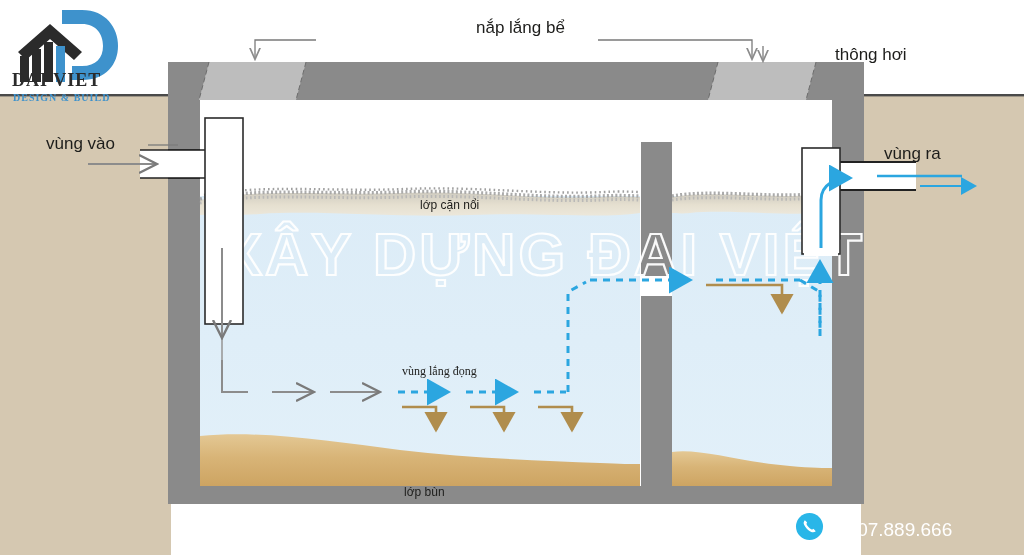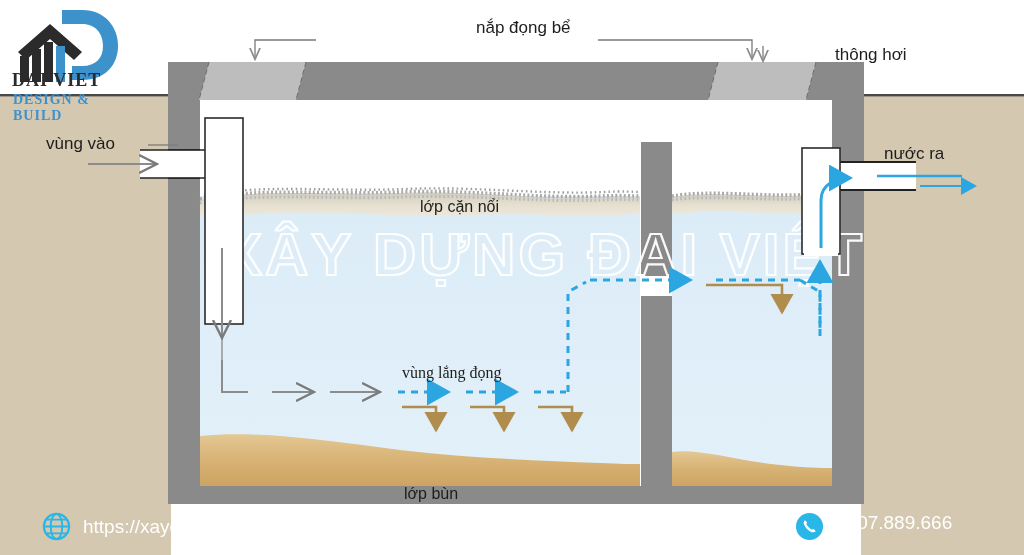--- a/index.html
+++ b/index.html
@@ -22,25 +22,25 @@
   }
 
   
   .lbl{
     position:absolute;
     font-family:"Liberation Sans","DejaVu Sans",sans-serif;
     color:#1d1d1b;
     white-space:nowrap;
   }
   .lbl-17{font-size:17px;}
-  .lbl-16{font-size:16px;}
+  .lbl-16{font-size:12px;}
 
   
   #footer-web{position:absolute;left:42px;top:512px;display:flex;align-items:center;gap:12px;}
-  #footer-phone{position:absolute;left:795px;top:512px;display:flex;align-items:flex-start;gap:12px;}
+  #footer-phone{position:absolute;left:795px;top:512px;display:flex;align-items:flex-end;gap:12px;}
   .ftxt{
     font-size:19px;color:#ffffff;
     font-family:"Liberation Sans","DejaVu Sans",sans-serif;
     white-space:nowrap;
   }
   .circ-icon{width:29px;height:29px;border-radius:50%;display:block;}
 </style>
 </head>
 <body>
 
@@ -264,47 +264,37 @@
                L66,62 L76,62 C90,62 97,54 97,42 C97,30 90,20 76,20 L56,20 Z" fill="#3e92cc"></path>
 
       <path d="M12,48 L44,20 L76,48 L68,56 L44,35 L20,56 Z" fill="#2b2b2b"></path>
 
       <rect x="14" y="52" width="9" height="26" fill="#2b2b2b"></rect>
       <rect x="26" y="45" width="9" height="33" fill="#2b2b2b"></rect>
       <rect x="38" y="38" width="9" height="40" fill="#2b2b2b"></rect>
       <rect x="50" y="42" width="9" height="36" fill="#3e92cc"></rect>
     </svg>
     <div class="brand" style="position:absolute;left:6px;top:66px;font-size:18px;color:#2b2b2b;">DAI VIET</div>
-    <div class="brand" style="position:absolute;left:7px;top:88px;font-size:14px;color:#3e92cc;">DESIGN &amp; BUILD</div>
+    <div class="brand" style="position:absolute;left:7px;top:88px;font-size:10px;color:#3e92cc;">DESIGN &amp; BUILD</div>
   </div>
 
-  <div class="lbl lbl-17" style="left:476px;top:18px;">nắp đọng bể</div>
+  <div class="lbl lbl-17" style="left:476px;top:18px;">nắp lắng bể</div>
 
   <div class="lbl lbl-17" style="left:787px;top:45px;margin-left:48px;">thông hơi</div>
 
   <div class="lbl lbl-17" style="left:46px;top:134px;">vùng vào</div>
 
-  <div class="lbl lbl-17" style="left:884px;top:144px;">nước ra</div>
+  <div class="lbl lbl-17" style="left:884px;top:144px;">vùng ra</div>
 
   <div class="lbl lbl-16" style="left:420px;top:198px;">lớp cặn nổi</div>
 
   <div class="lbl lbl-16" style="left:402px;top:364px;font-family:Liberation Serif, serif;">vùng lắng đọng</div>
 
   <div class="lbl lbl-16" style="left:404px;top:485px;">lớp bùn</div>
 
-  <div id="footer-web">
-    <svg class="circ-icon" viewBox="0 0 30 30">
-      <circle cx="15" cy="15" r="13" fill="none" stroke="#29b6e8" stroke-width="2.4"></circle>
-      <ellipse cx="15" cy="15" rx="6" ry="13" fill="none" stroke="#29b6e8" stroke-width="2"></ellipse>
-      <line x1="2" y1="15" x2="28" y2="15" stroke="#29b6e8" stroke-width="2"></line>
-      <line x1="4.5" y1="8" x2="25.5" y2="8" stroke="#29b6e8" stroke-width="1.8"></line>
-      <line x1="4.5" y1="22" x2="25.5" y2="22" stroke="#29b6e8" stroke-width="1.8"></line>
-    </svg>
-    <span class="ftxt">https://xaydungdaiviet.com</span>
-  </div>
 
   <div id="footer-phone">
     <svg class="circ-icon" viewBox="0 0 30 30">
       <circle cx="15" cy="15" r="14" fill="#29b6e8"></circle>
       <path d="M10.2,8.5 C9,9.7 8.6,11.4 9.4,13.2 C10.6,16 13.9,19.4 16.8,20.6
                C18.6,21.4 20.3,21 21.5,19.8 L19.1,17.4 C18.4,18.1 17.6,18.2 16.8,17.8
                C15.2,17 13,14.8 12.2,13.2 C11.8,12.4 11.9,11.6 12.6,10.9 Z" fill="#ffffff"></path>
     </svg>
     <span class="ftxt">0907.889.666</span>
   </div>

